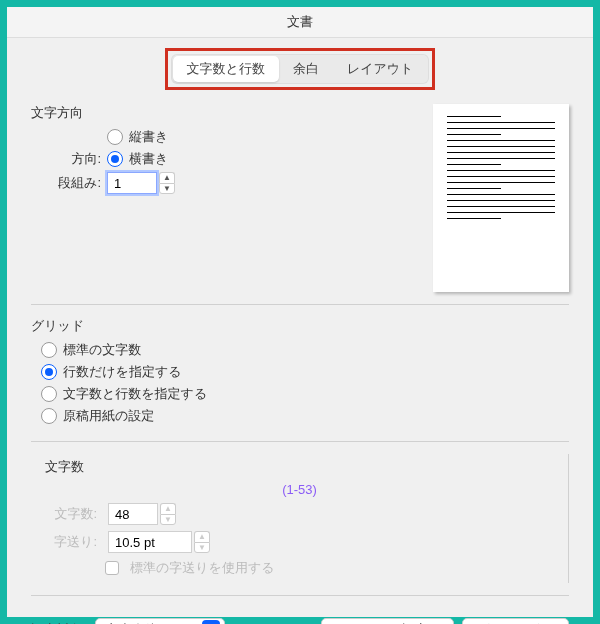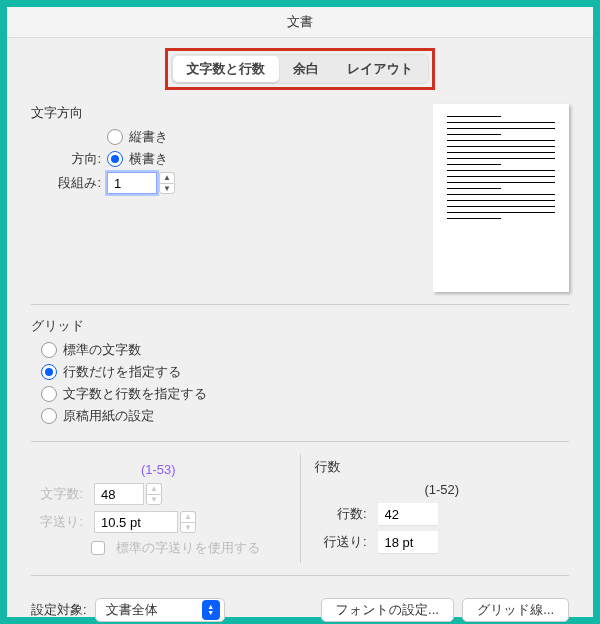--- a/index.html
+++ b/index.html
@@ -22,21 +22,20 @@
     text-align: center;
     padding: 6px 0;
     font-size: 13px;
     background: #f4f4f4;
     border-bottom: 1px solid #ddd;
   }
   .tabwrap {
     display: flex;
     justify-content: center;
     padding: 10px 0 14px;
-    font-weight: bold;
   }
   .tab-highlight {
     border: 3px solid #d03020;
     padding: 3px;
   }
   .segmented {
     display: flex;
     background: #eaeaea;
     border-radius: 6px;
     padding: 2px;
@@ -298,20 +297,21 @@
       <div class="row">
           <input type="radio" style="">
           <span>原稿用紙の設定</span>
         </div>
     </div>
 
     <hr class="divider">
 
     <div class="twocol">
       <div>
+        <div class="section-title">文字数</div>
         <div class="range-hint disabled">(1-53)</div>
         <div class="fieldrow disabled">
           <span class="flabel">文字数:</span>
           <div class="stepper disabled">
             <input disabled="" value="48" style="">
             <div class="spin">
                 <span>▲</span>
                 <span>▼</span>
               </div>
           </div>
@@ -324,32 +324,20 @@
                 <span>▲</span>
                 <span>▼</span>
               </div>
           </div>
         </div>
         <div class="fieldrow disabled" style="margin-left:60px">
           <input type="checkbox" disabled="" style="">
           <span>標準の字送りを使用する</span>
         </div>
       </div>
-      <div>
-        <div class="section-title">行数</div>
-        <div class="range-hint">(1-52)</div>
-        <div class="fieldrow">
-          <span class="flabel">行数:</span>
-          <input class="plain-input" value="42" style="">
-        </div>
-        <div class="fieldrow">
-          <span class="flabel">行送り:</span>
-          <input class="plain-input" value="18 pt" style="">
-        </div>
-      </div>
     </div>
 
     <hr class="divider">
 
     <div class="bottomrow">
       <span>設定対象:</span>
       <div class="select">
         <span>文書全体</span>
         <span class="caret">▲<br>▼</span>
       </div>

